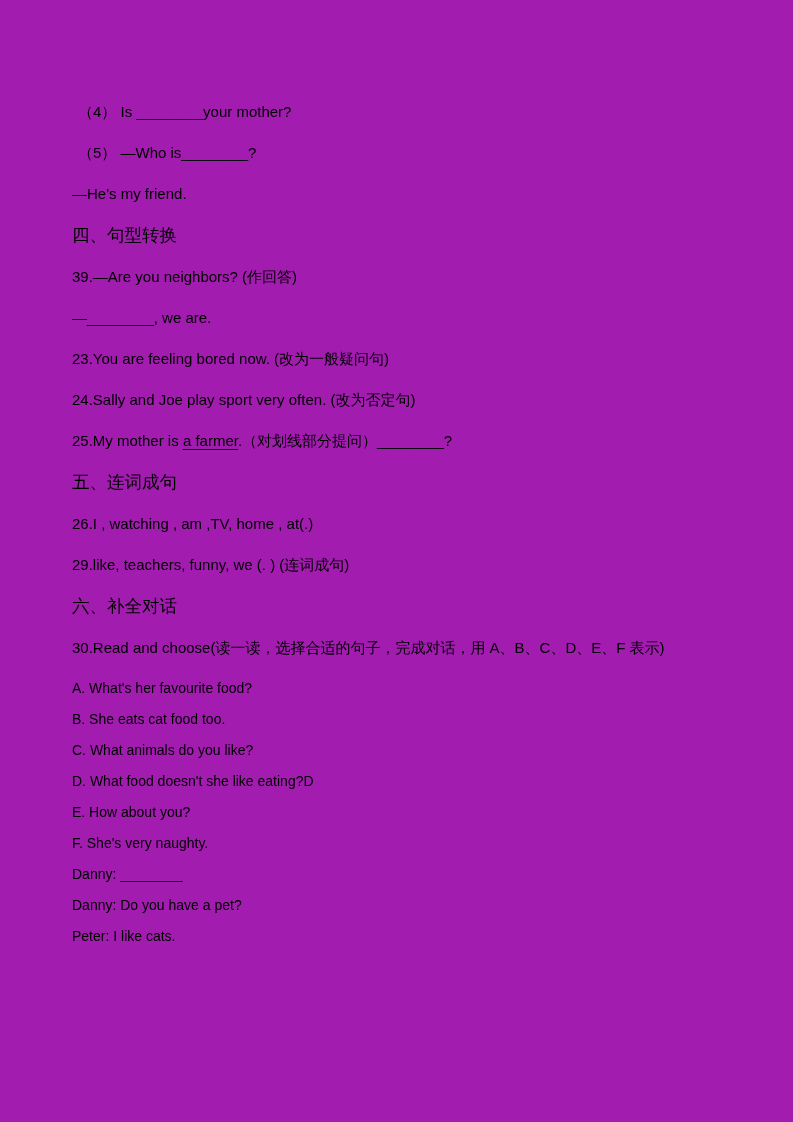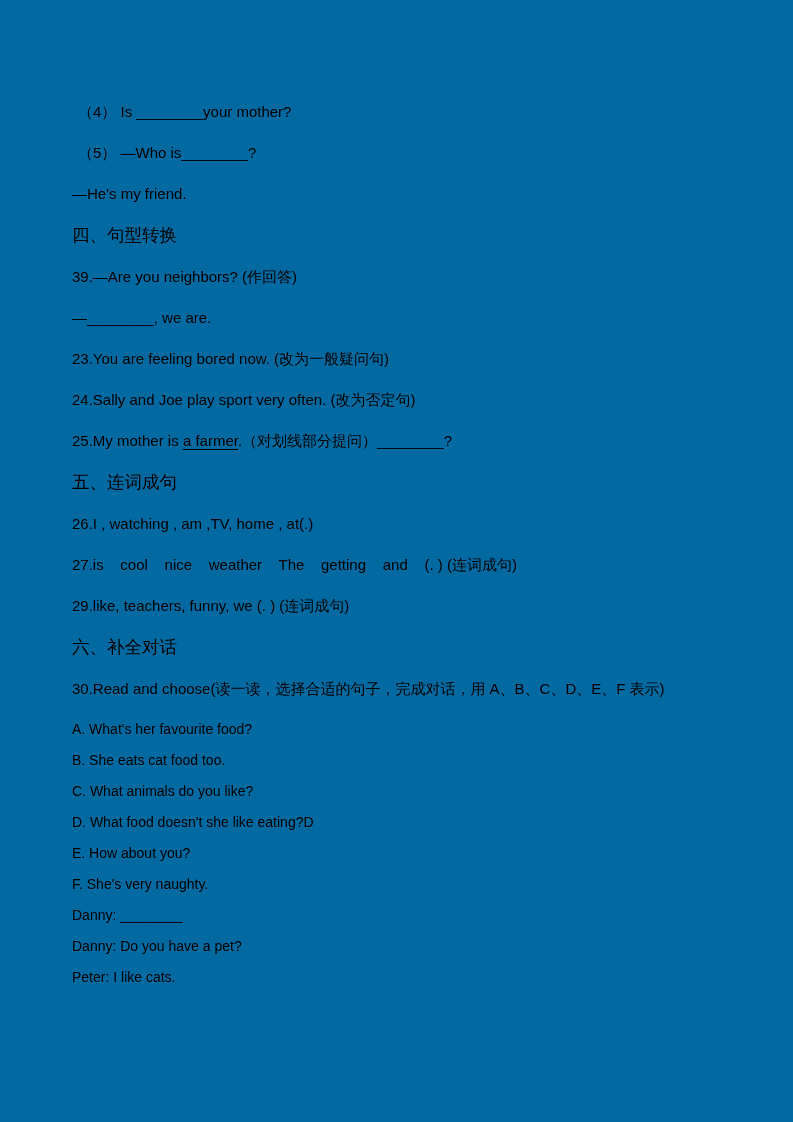--- a/index.html
+++ b/index.html
@@ -13,21 +13,21 @@
     position: relative;
     font-family: "Liberation Sans", sans-serif;
     color: #000000;
     overflow: hidden;
   }
   .page {
     box-sizing: border-box;
     width: 793px;
     height: 1122px;
     padding: 102px 70px 40px 72px;
-    background: #0369a1;
+    background: #a21caf;
   }
   .line {
     font-size: 15px;
     line-height: 19px;
     margin: 0 0 22px 0;
     white-space: pre-wrap;
   }
   .indent {
     padding-left: 6px;
   }
@@ -63,21 +63,20 @@
   <p class="line">39.—Are you neighbors? (作回答)</p>
   <p class="line">—________, we are.</p>
   <p class="line">23.You are feeling bored now. (改为一般疑问句)</p>
   <p class="line">24.Sally and Joe play sport very often. (改为否定句)</p>
 
   <p class="line"><span>25.My mother is </span><span class="u">a farmer</span><span>.（对划线部分提问）________?</span></p>
 
   <h2 class="heading">五、连词成句</h2>
 
   <p class="line">26.I , watching , am ,TV, home , at(.)</p>
-  <p class="line">27.is    cool    nice    weather    The    getting    and    (. ) (连词成句)</p>
   <p class="line">29.like, teachers, funny, we (. ) (连词成句)</p>
 
   <h2 class="heading">六、补全对话</h2>
 
   <p class="line">30.Read and choose(读一读，选择合适的句子，完成对话，用 A、B、C、D、E、F 表示)</p>
 
   <p class="opt">A. What's her favourite food?</p>
   <p class="opt">B. She eats cat food too.</p>
   <p class="opt">C. What animals do you like?</p>
   <p class="opt">D. What food doesn't she like eating?D</p>

